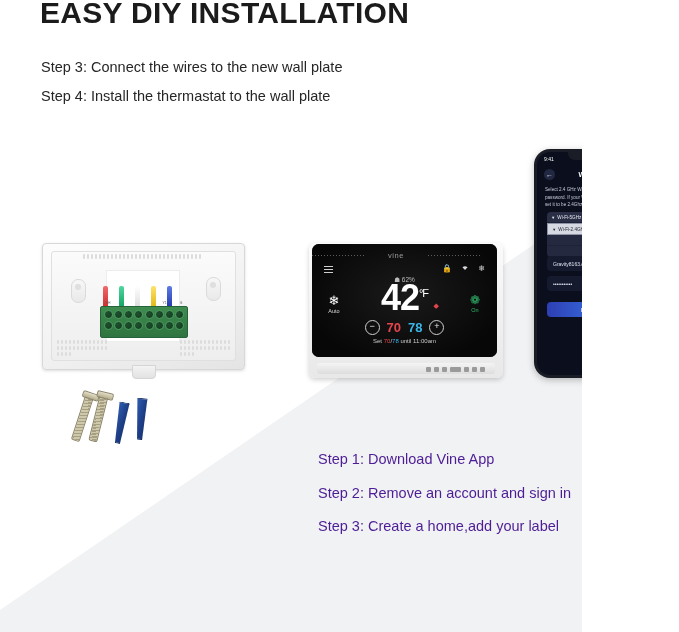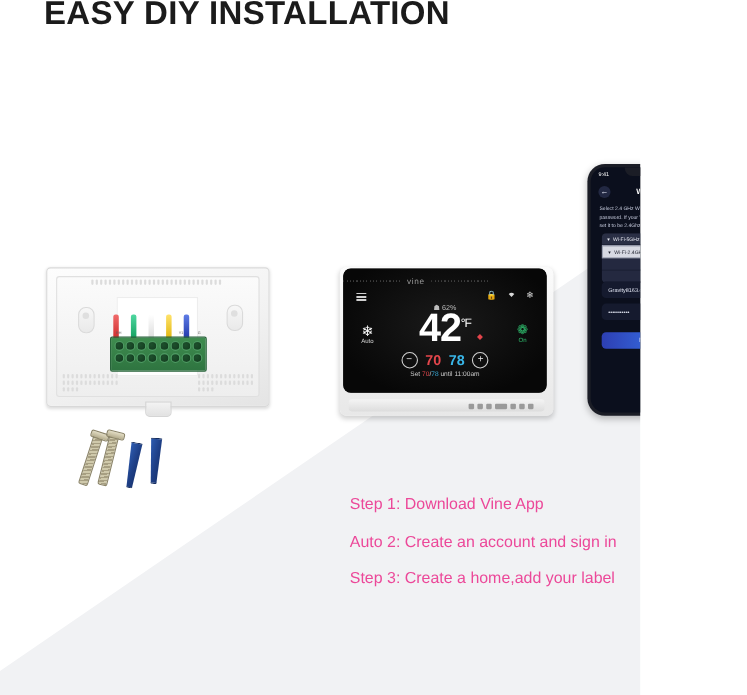--- a/index.html
+++ b/index.html
@@ -52,21 +52,21 @@
   }
   
   .app-steps {
     position: absolute;
     left: 318px;
     top: 450px;
     width: 330px;
   }
   .app-steps .step {
     font-size: 14.5px;
-    color: #ec4899;
+    color: #4c1d95;
     line-height: 1.28;
     margin-bottom: 15px;
   }
 
   
   .wallplate-wrap {
     position: absolute;
     left: 42px;
     top: 243px;
     width: 203px;
@@ -255,21 +255,21 @@
   .therm-screen {
     position: absolute;
     inset: 0;
     background: radial-gradient(ellipse at 50% 45%, #1a1a1a 0%, #070707 78%);
   }
   .brand-row {
     position: absolute;
     top: 7px; left: 0; right: 17px;
     display: flex;
     align-items: center;
-    justify-content: flex-start;
+    justify-content: space-between;
     gap: 6px;
   }
   .dotline {
     width: 52px; height: 1px;
     background: repeating-linear-gradient(to right,#5b5b5b 0 1px, transparent 1px 3px);
   }
   .brand {
     font-size: 7.5px;
     color: #9a9a9a;
     letter-spacing: 0.6px;
@@ -542,20 +542,22 @@
 
 <div id="page">
 
   <svg class="diagonal-bg" viewBox="0 0 679 632" preserveAspectRatio="none">
     <polygon points="679,145 679,632 0,632 0,610" fill="#f1f2f4"></polygon>
   </svg>
 
   <div class="headline">EASY DIY INSTALLATION</div>
 
   <div class="install-steps">
+    <div class="step">Step 3: Connect the wires to the new wall plate</div>
+    <div class="step">Step 4: Install the thermastat to the wall plate</div>
   </div>
 
   <div class="wallplate-wrap">
     <div class="wallplate">
       <div class="wp-inner-frame"></div>
 
       <div class="wp-slots top">
         <i></i>
           <i></i>
           <i></i>
@@ -830,17 +832,17 @@
           <span class="eye">▤</span>
         </div>
 
         <div class="ph-next">Next</div>
       </div>
     </div>
   </div>
 
   <div class="app-steps">
     <div class="step">Step 1: Download Vine App</div>
-    <div class="step">Auto 2: Create an account and sign in</div>
+    <div class="step">Step 2: Remove an account and sign in</div>
     <div class="step">Step 3: Create a home,add your label</div>
   </div>
 
 </div>
 
 </body></html>

